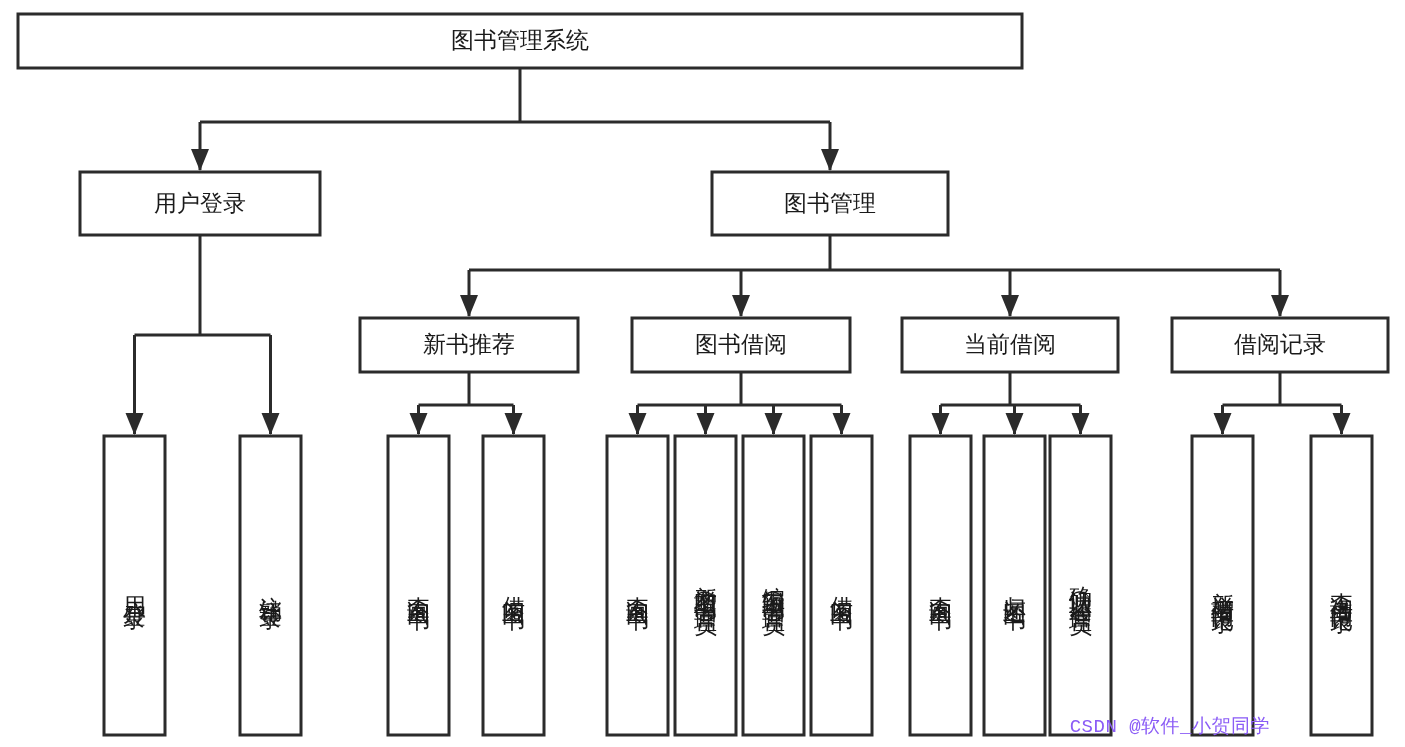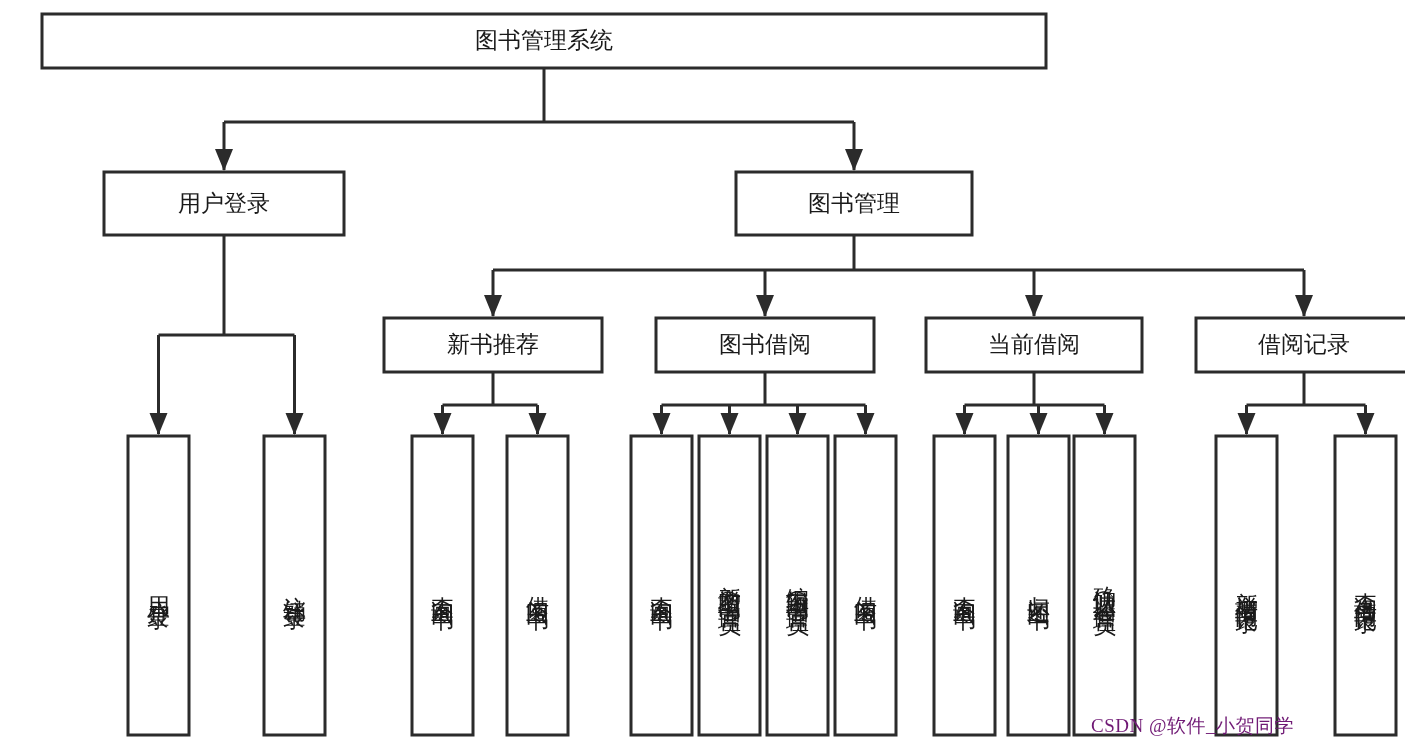--- a/index.html
+++ b/index.html
@@ -13,21 +13,20 @@
     overflow: hidden;
     font-family: "Liberation Sans", "DejaVu Sans", sans-serif;
     position: relative;
   }
   #diagram-root {
     position: absolute;
     left: 0;
     top: 0;
     width: 1284px;
     height: 747px;
-    margin-left: 24px;
   }
   svg.flow {
     display: block;
     width: 1405px;
     height: 747px;
   }
   .node-rect {
     fill: #ffffff;
     stroke: #2b2b2b;
     stroke-width: 3;
@@ -66,23 +65,23 @@
     position: absolute;
     display: flex;
     align-items: center;
     justify-content: center;
     pointer-events: none;
   }
   .watermark {
     position: absolute;
     right: 14px;
     bottom: 8px;
-    font-family: Liberation Serif, serif;
+    font-family: Liberation Mono, monospace;
     font-size: 19px;
-    color: #701a75;
+    color: #8b5cf6;
     white-space: nowrap;
     letter-spacing: 0.5px;
   }
 </style>
 </head>
 <body>
 
 <div id="diagram-root">
   <svg class="flow" viewBox="0 0 1405 747">
     <g id="connectors-layer">

